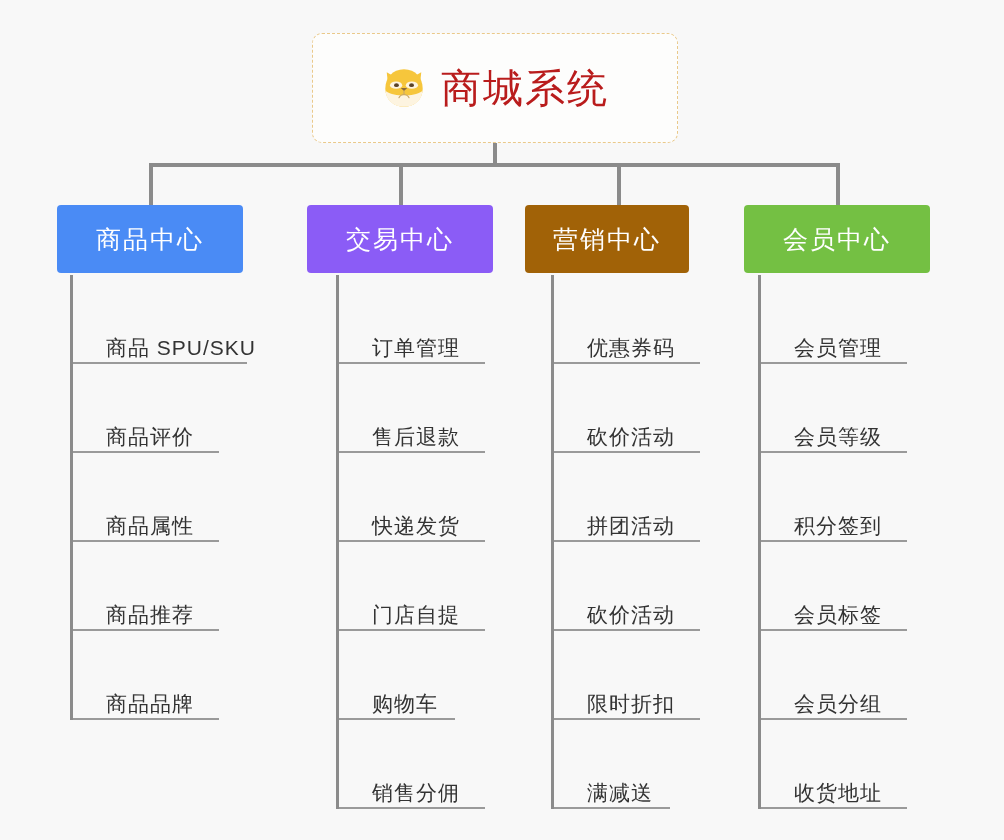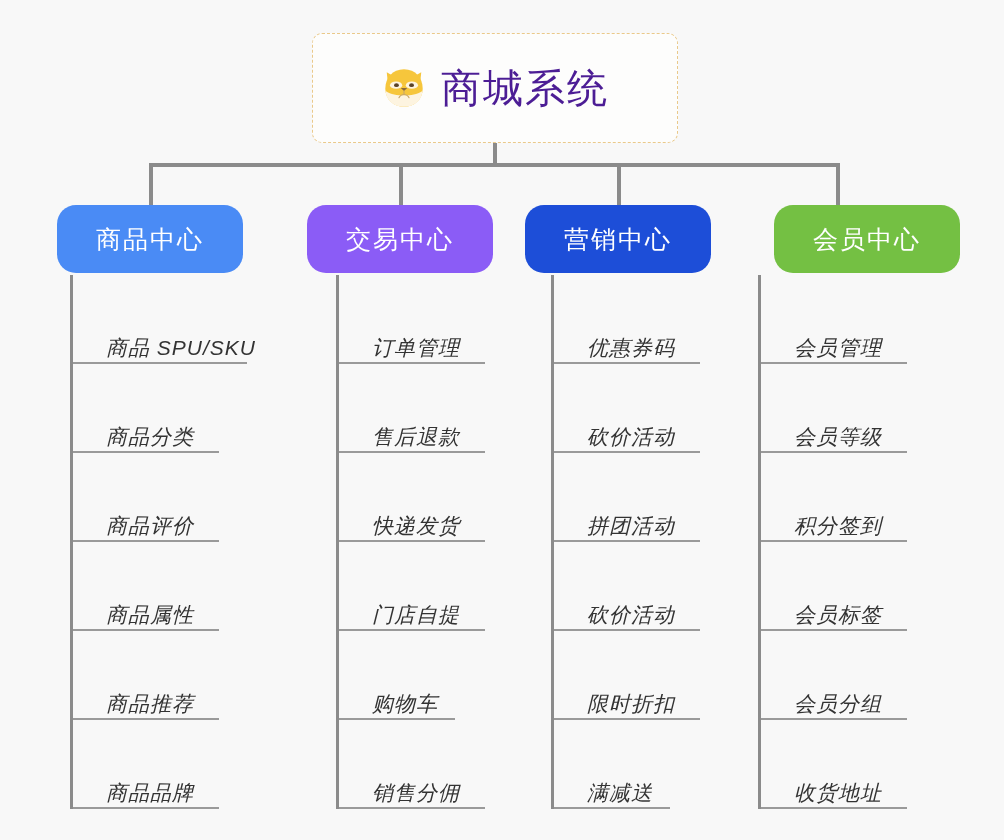--- a/index.html
+++ b/index.html
@@ -31,21 +31,21 @@
     border: 1px dashed #eac98a;
     border-radius: 10px;
     box-sizing: border-box;
     display: flex;
     align-items: center;
     justify-content: center;
     gap: 14px;
   }
   .root-title {
     font-size: 40px;
-    color: #4c1d95;
+    color: #b91c1c;
     letter-spacing: 2px;
     line-height: 1;
     white-space: nowrap;
   }
   .shiba {
     width: 46px;
     height: 46px;
     flex: 0 0 46px;
   }
 
@@ -54,38 +54,37 @@
     position: absolute;
     background: #8b8b8b;
   }
   .v-line { width: 4px; }
   .h-line { height: 4px; }
 
   
   .cat-head {
     position: absolute;
     height: 68px;
-    border-radius: 19px;
+    border-radius: 4px;
     display: flex;
     align-items: center;
     justify-content: center;
     color: #ffffff;
     font-size: 25px;
     letter-spacing: 2px;
     box-sizing: border-box;
   }
 
   
   .leaf-col {
     position: absolute;
     top: 275px;
     width: 186px;
     border-left: 3px solid #8b8b8b;
     box-sizing: border-box;
-    font-style: italic;
   }
   .leaf-item {
     height: 89px;
     position: relative;
     box-sizing: border-box;
     display: flex;
     align-items: flex-end;
     padding-left: 33px;
     padding-bottom: 5px;
   }
@@ -148,35 +147,32 @@
   <div class="line v-line" style="left:399px; top:163px; height:42px;"></div>
   <div class="line v-line" style="left:617px; top:163px; height:42px;"></div>
   <div class="line v-line" style="left:836px; top:163px; height:42px;"></div>
 
   <div class="cat-head" style="left:57px; top:205px; width:186px; background:#4a8bf5;">
     <span>商品中心</span>
   </div>
   <div class="cat-head" style="left:307px; top:205px; width:186px; background:#8b5cf6;">
     <span>交易中心</span>
   </div>
-  <div class="cat-head" style="left:525px; top:205px; width:186px; background:#1d4ed8;">
+  <div class="cat-head" style="left:525px; top:205px; width:164px; background:#a16207;">
     <span>营销中心</span>
   </div>
-  <div class="cat-head" style="left:744px; top:205px; width:186px; background:#74c043;margin-left:30px;">
+  <div class="cat-head" style="left:744px; top:205px; width:186px; background:#74c043;">
     <span>会员中心</span>
   </div>
 
   <div class="leaf-col" style="left:70px;">
     <div class="leaf-item uw-long">
       <span class="leaf-label">商品 SPU/SKU</span>
     </div>
     <div class="leaf-item uw-mid">
-      <span class="leaf-label">商品分类</span>
-    </div>
-    <div class="leaf-item uw-mid">
       <span class="leaf-label">商品评价</span>
     </div>
     <div class="leaf-item uw-mid">
       <span class="leaf-label">商品属性</span>
     </div>
     <div class="leaf-item uw-mid">
       <span class="leaf-label">商品推荐</span>
     </div>
     <div class="leaf-item uw-mid">
       <span class="leaf-label">商品品牌</span>

